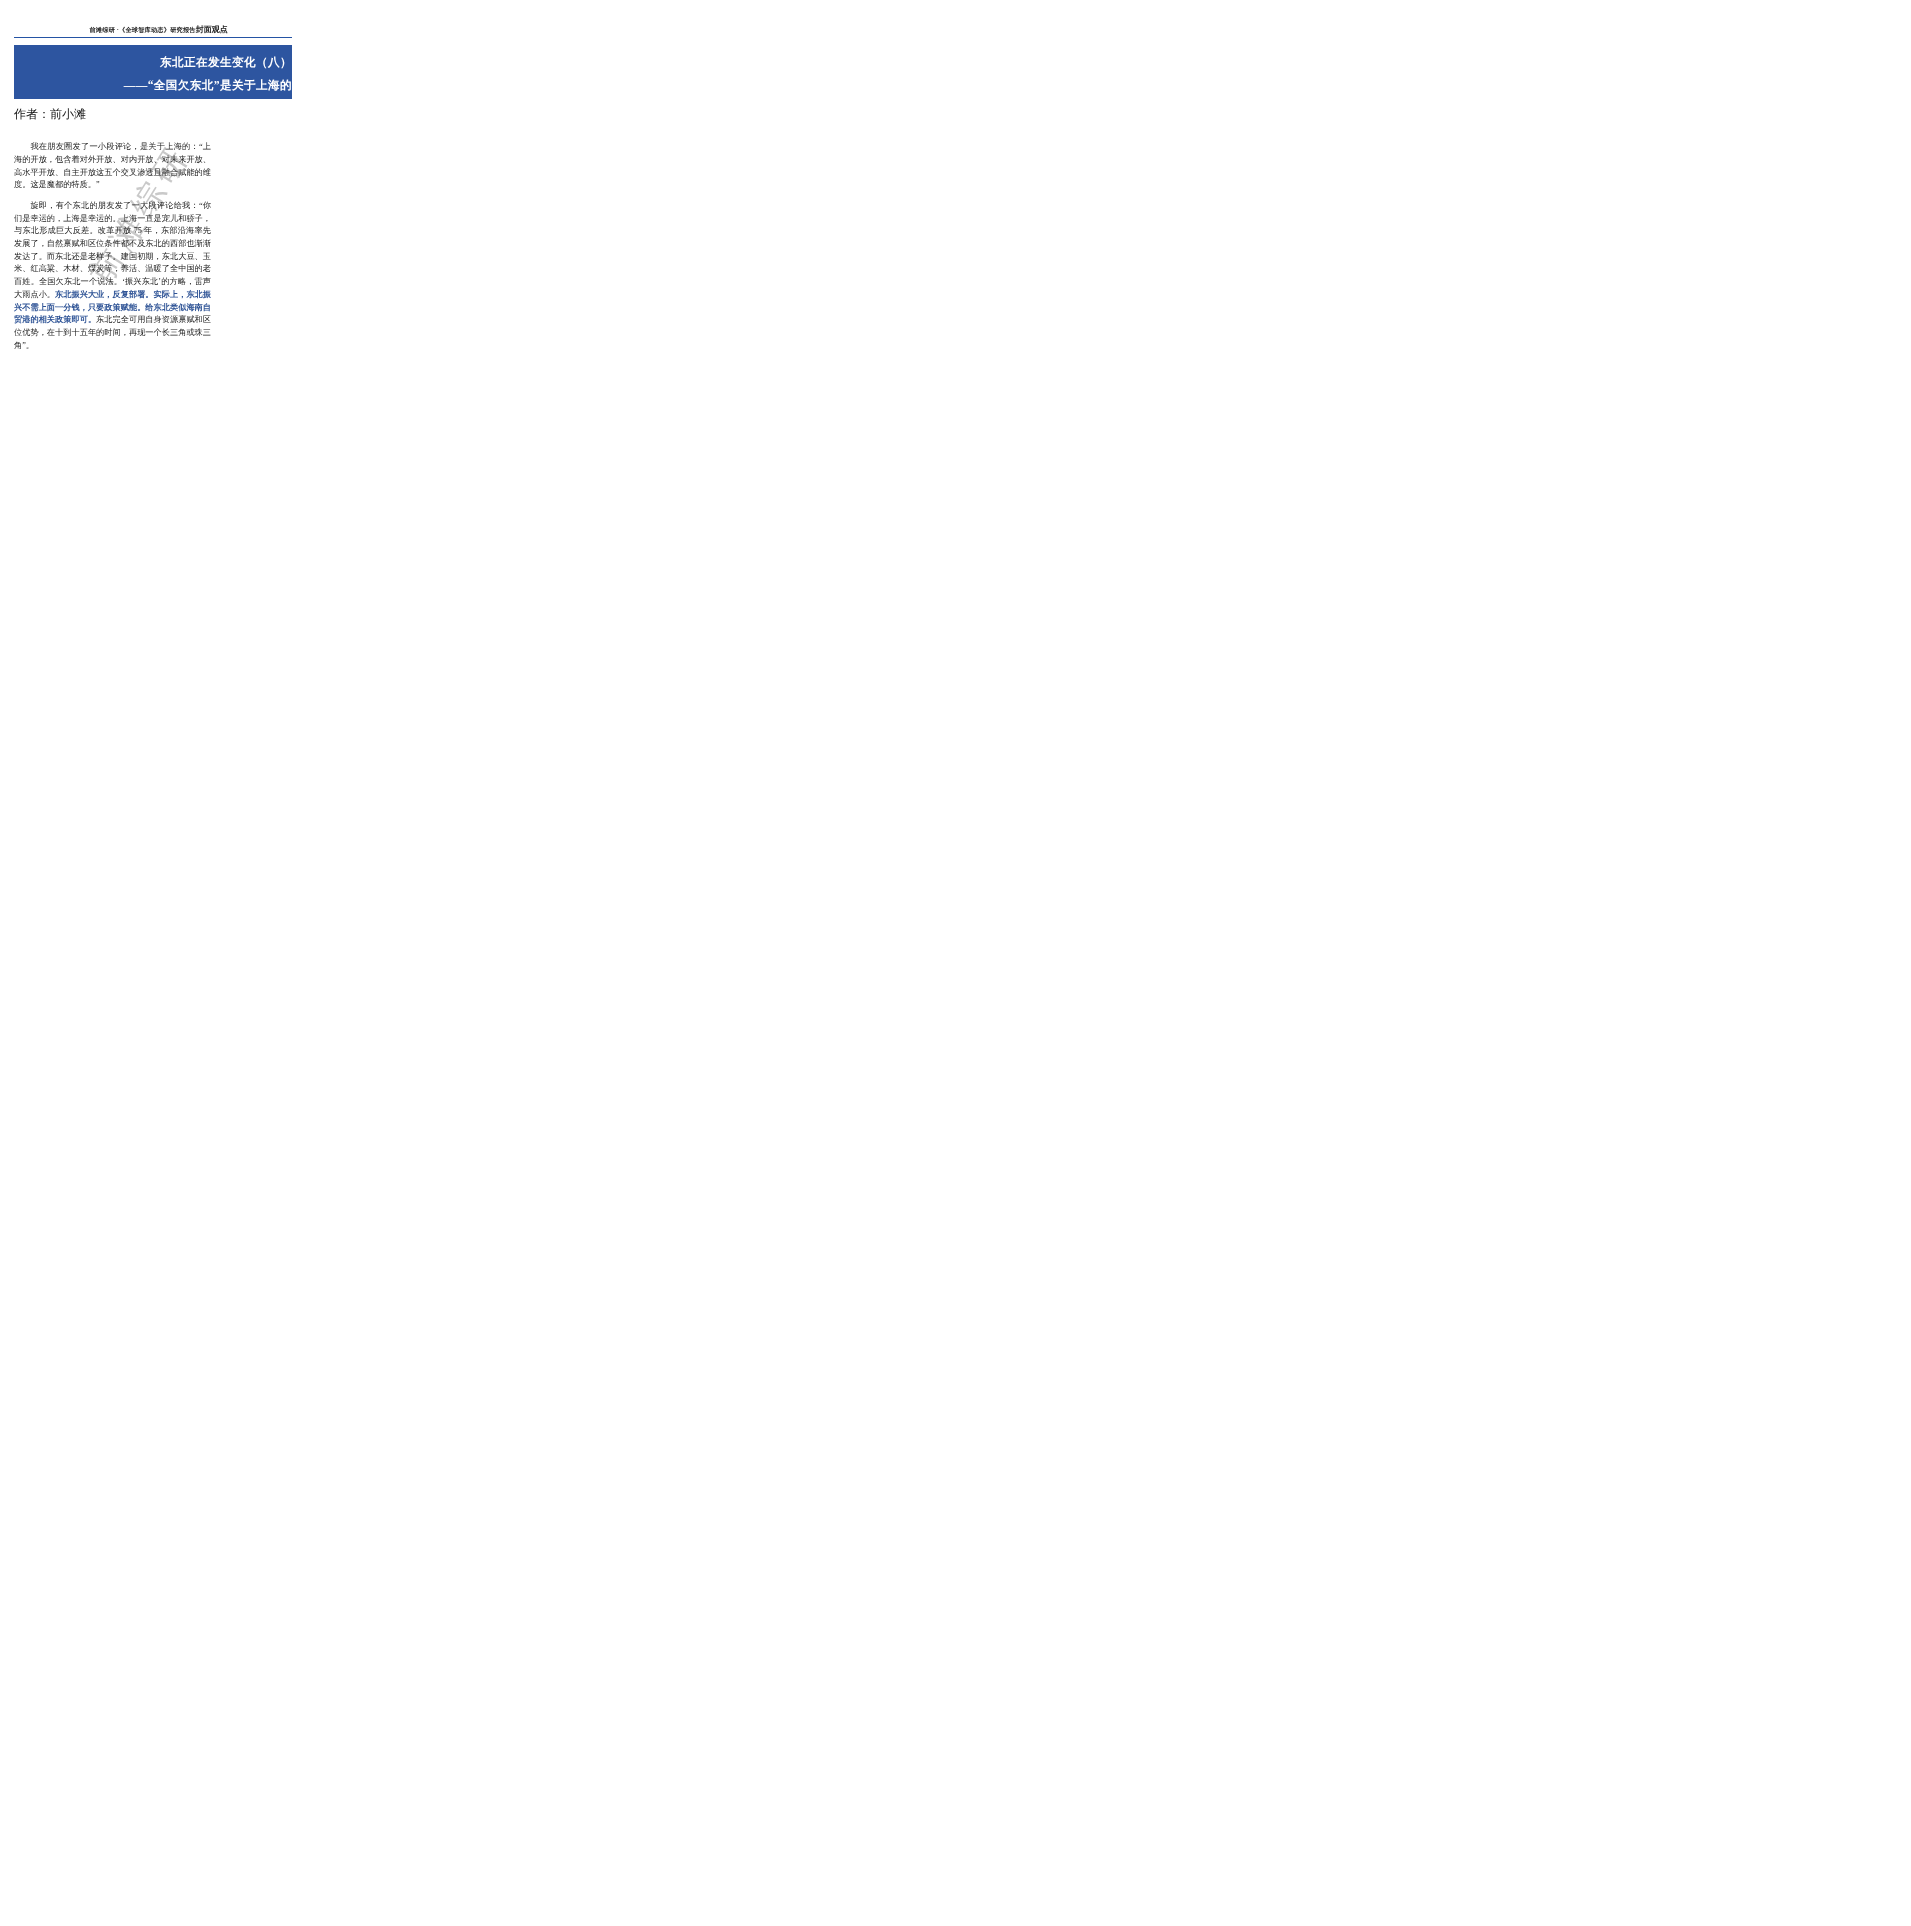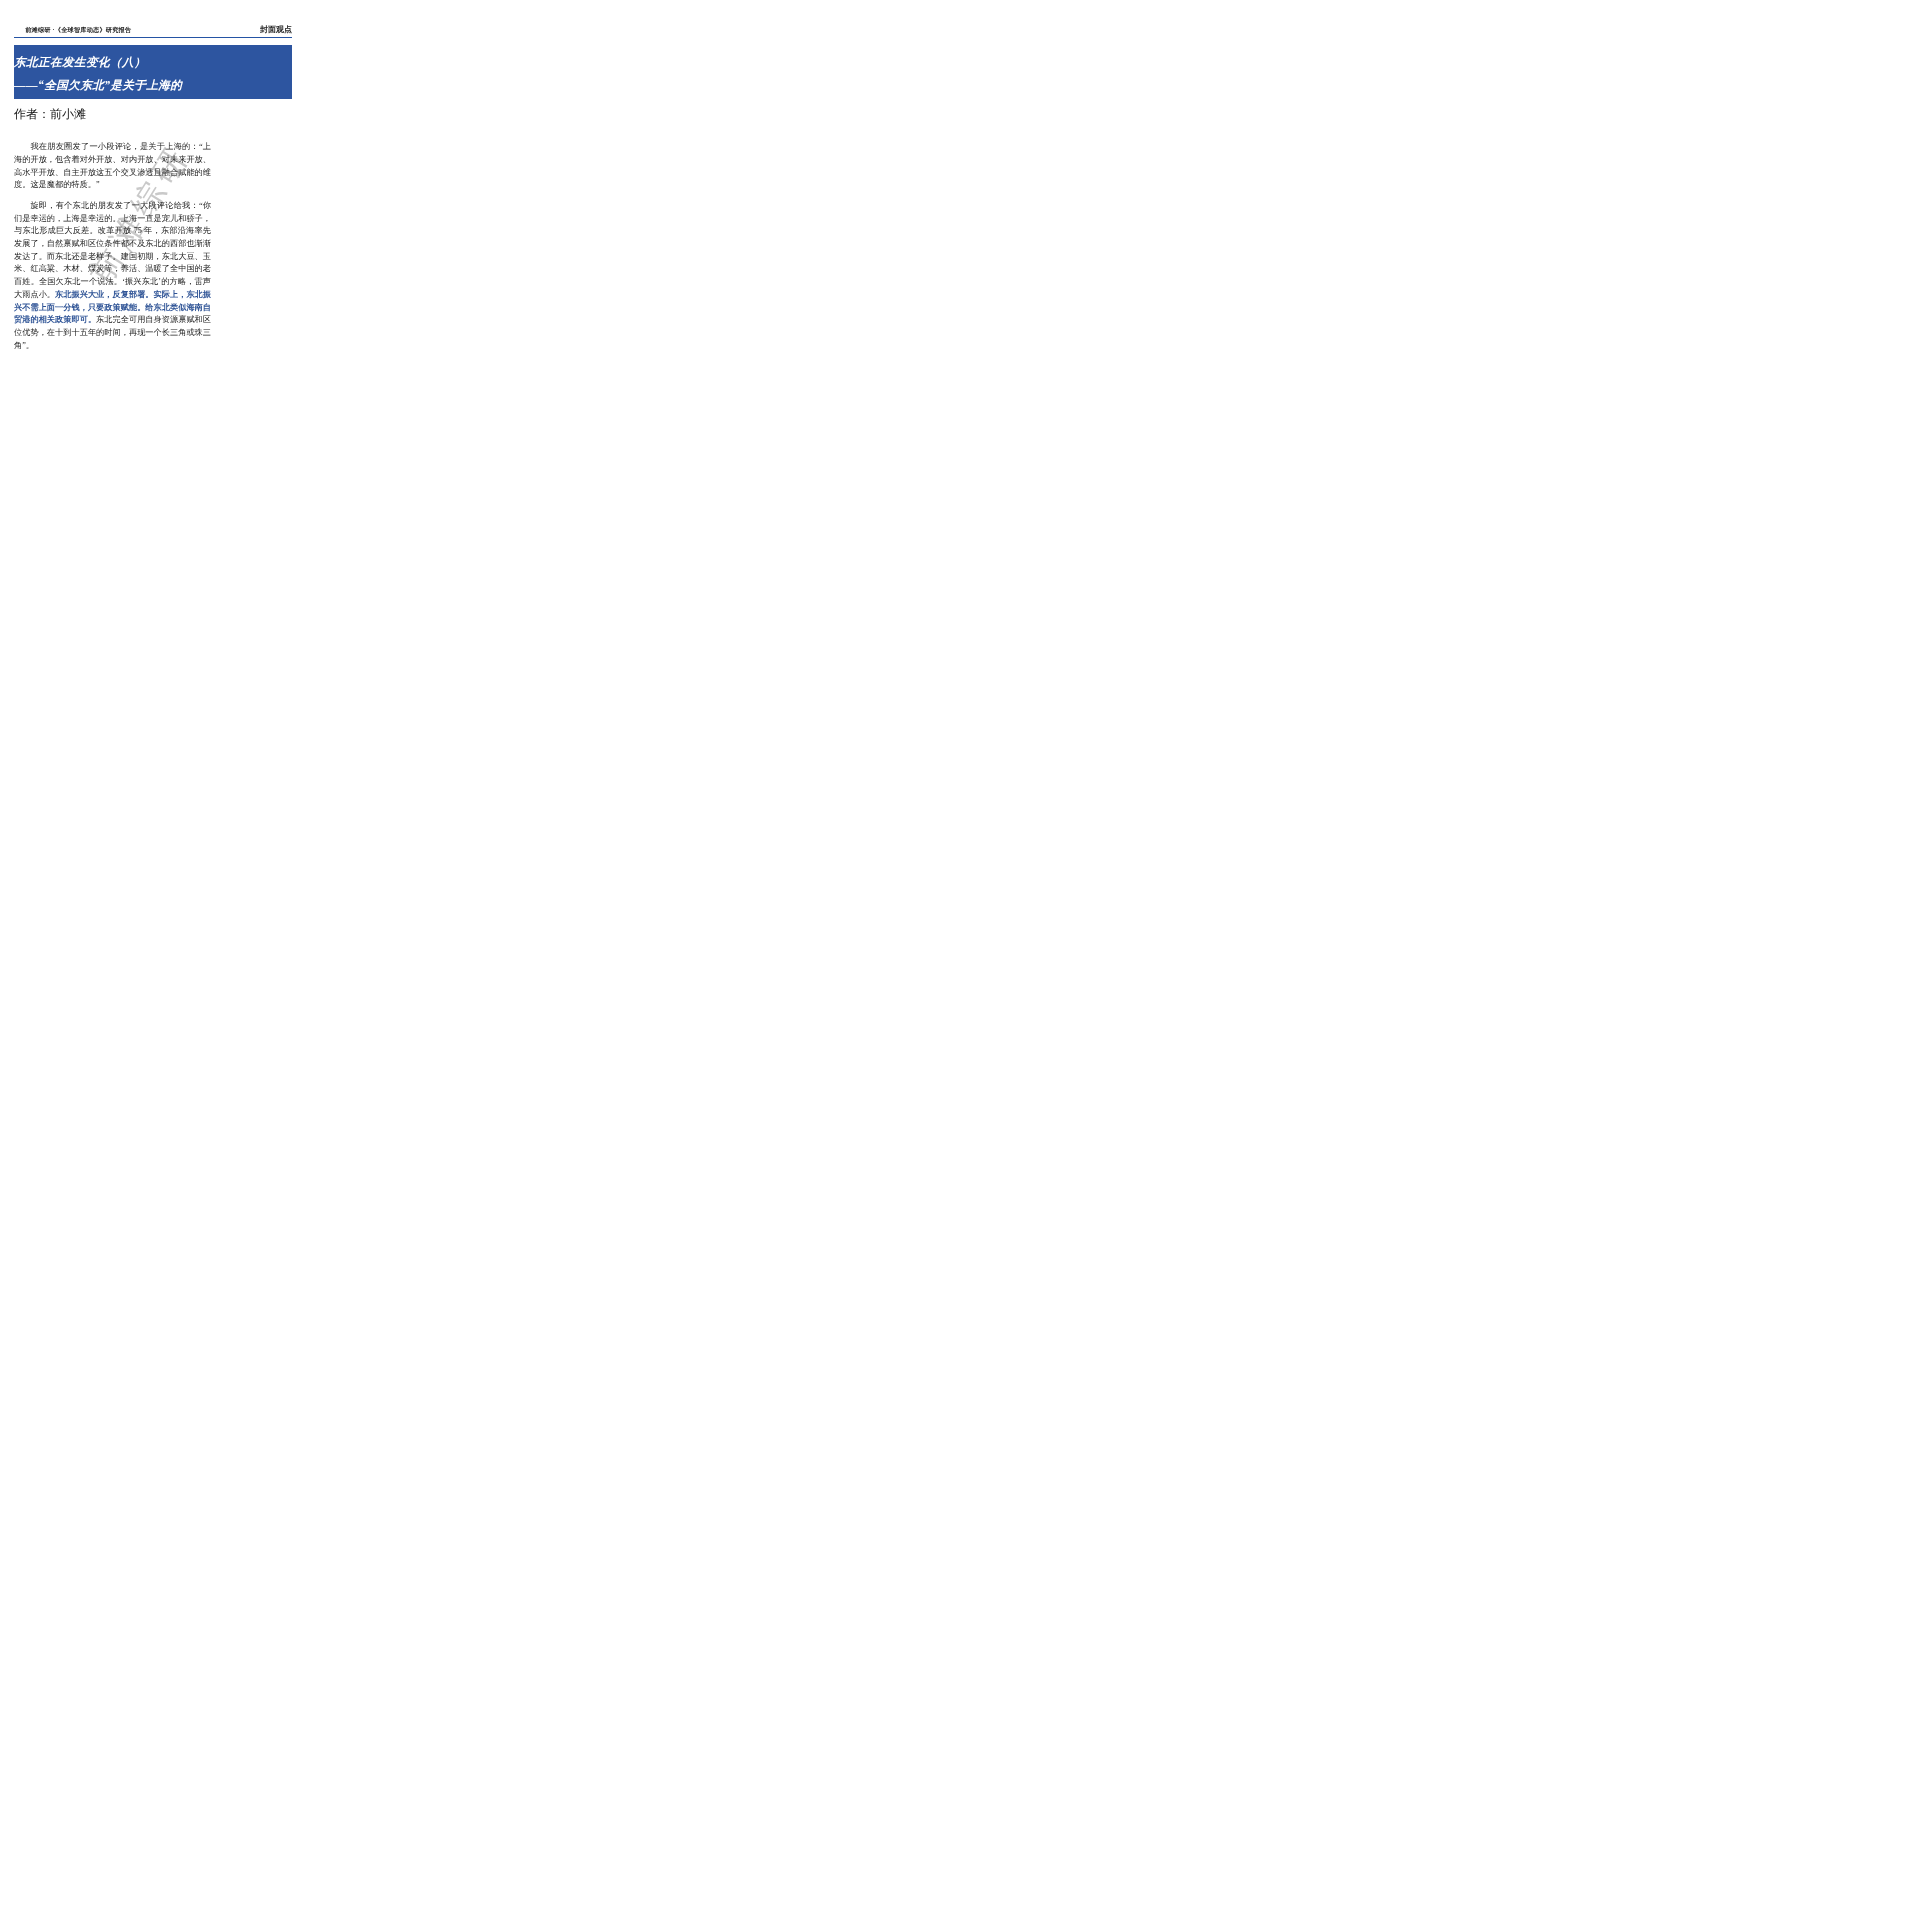--- a/index.html
+++ b/index.html
@@ -16,33 +16,32 @@
   .watermark{
     position:absolute;left:140px;top:214px;
     transform:translate(-50%,-50%) rotate(-58deg);
     transform-origin:center;
     font-size:33px;letter-spacing:6.2px;white-space:nowrap;
     color:var(--watermark,#c9c9c9);
     z-index:0;
     font-family:"Liberation Serif","DejaVu Serif",serif;
   }
   .content{position:relative;z-index:1;}
-  .header-row{display:flex;justify-content:space-between;align-items:baseline;}
+  .header-row{display:flex;justify-content:center;align-items:baseline;}
   .header-left{
     font-weight:bold;font-size:6.2px;line-height:9.2px;
     margin-left:11.2px;letter-spacing:0.2px;color:#222;
   }
   .header-right{font-weight:bold;font-size:8px;line-height:10px;color:#222;}
   .header-rule{height:0.8px;background:var(--rule,#2453a4);margin-top:1.9px;}
   .banner{
     margin-top:7.3px;height:54px;box-sizing:border-box;
     background:var(--banner-bg,#2d55a0);
     color:var(--banner-text,#ffffff);
-    text-align:left;
-    font-style:italic;
+    text-align:right;
   }
   .banner-title{
     padding-top:10.4px;font-size:11.6px;line-height:14px;font-weight:bold;
     letter-spacing:0.4px;
   }
   .banner-subtitle{
     margin-top:9.2px;font-size:11.6px;line-height:14px;font-weight:bold;
     letter-spacing:0.4px;
   }
   .author{

